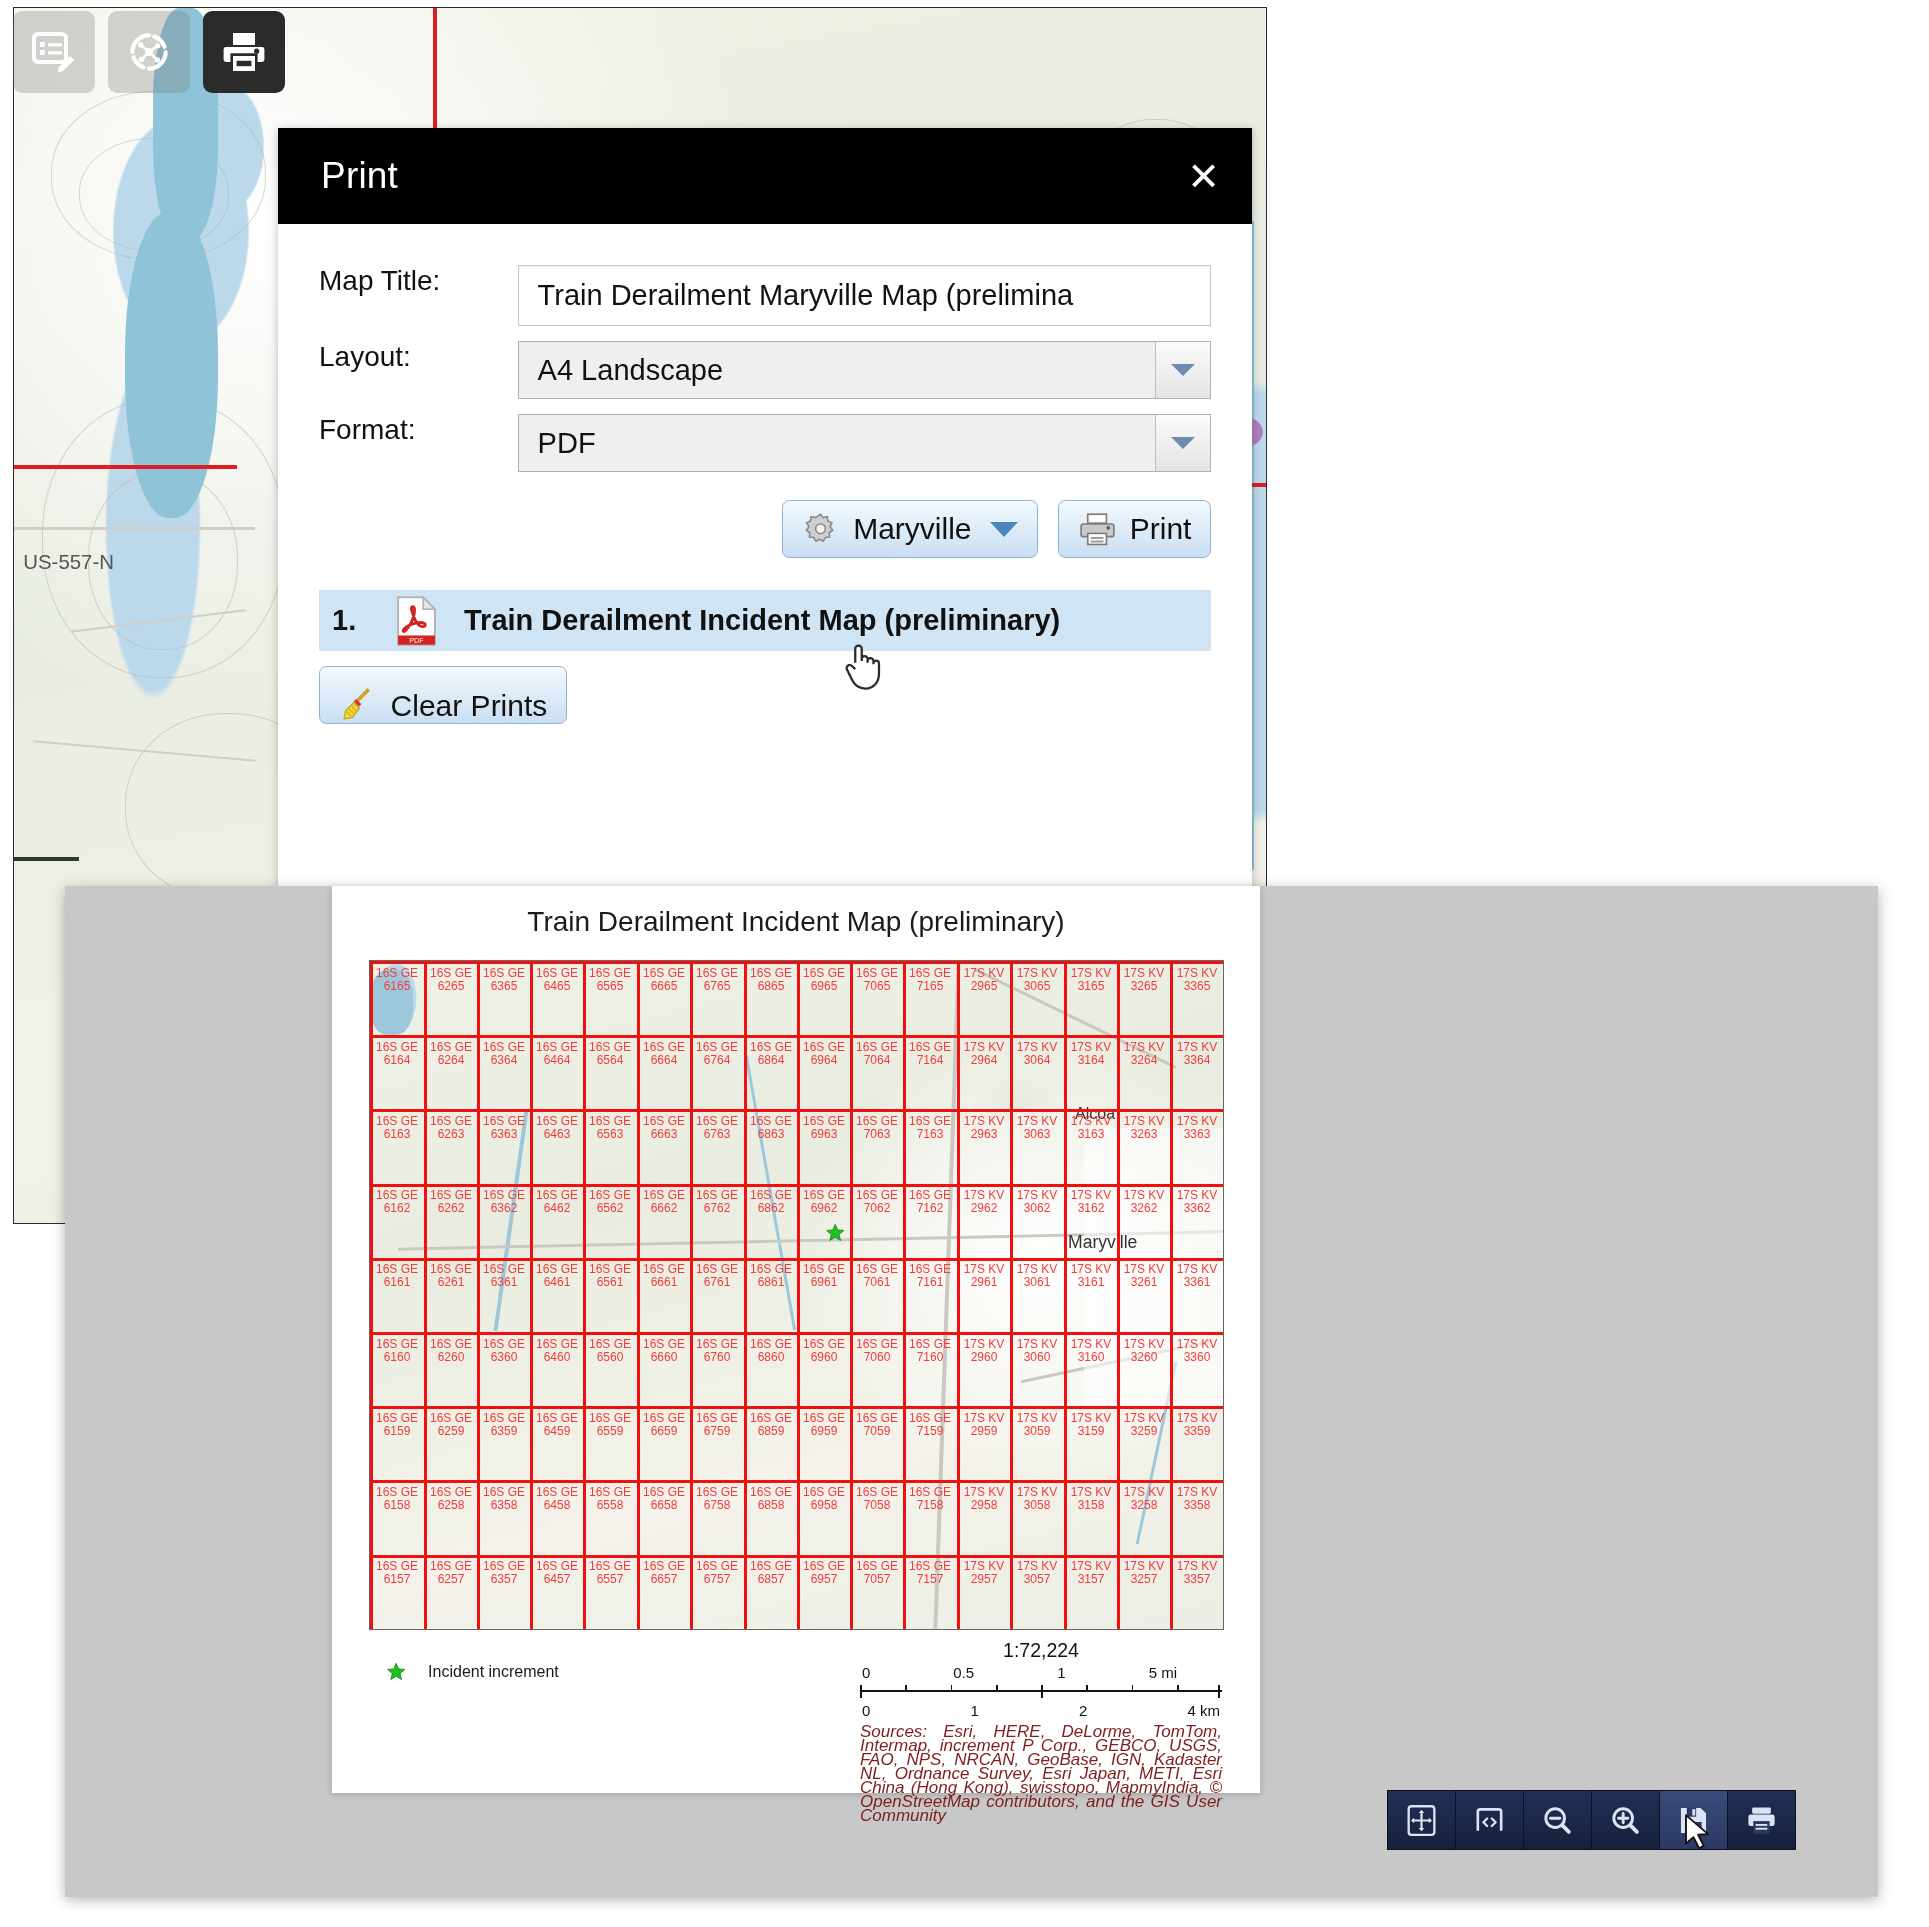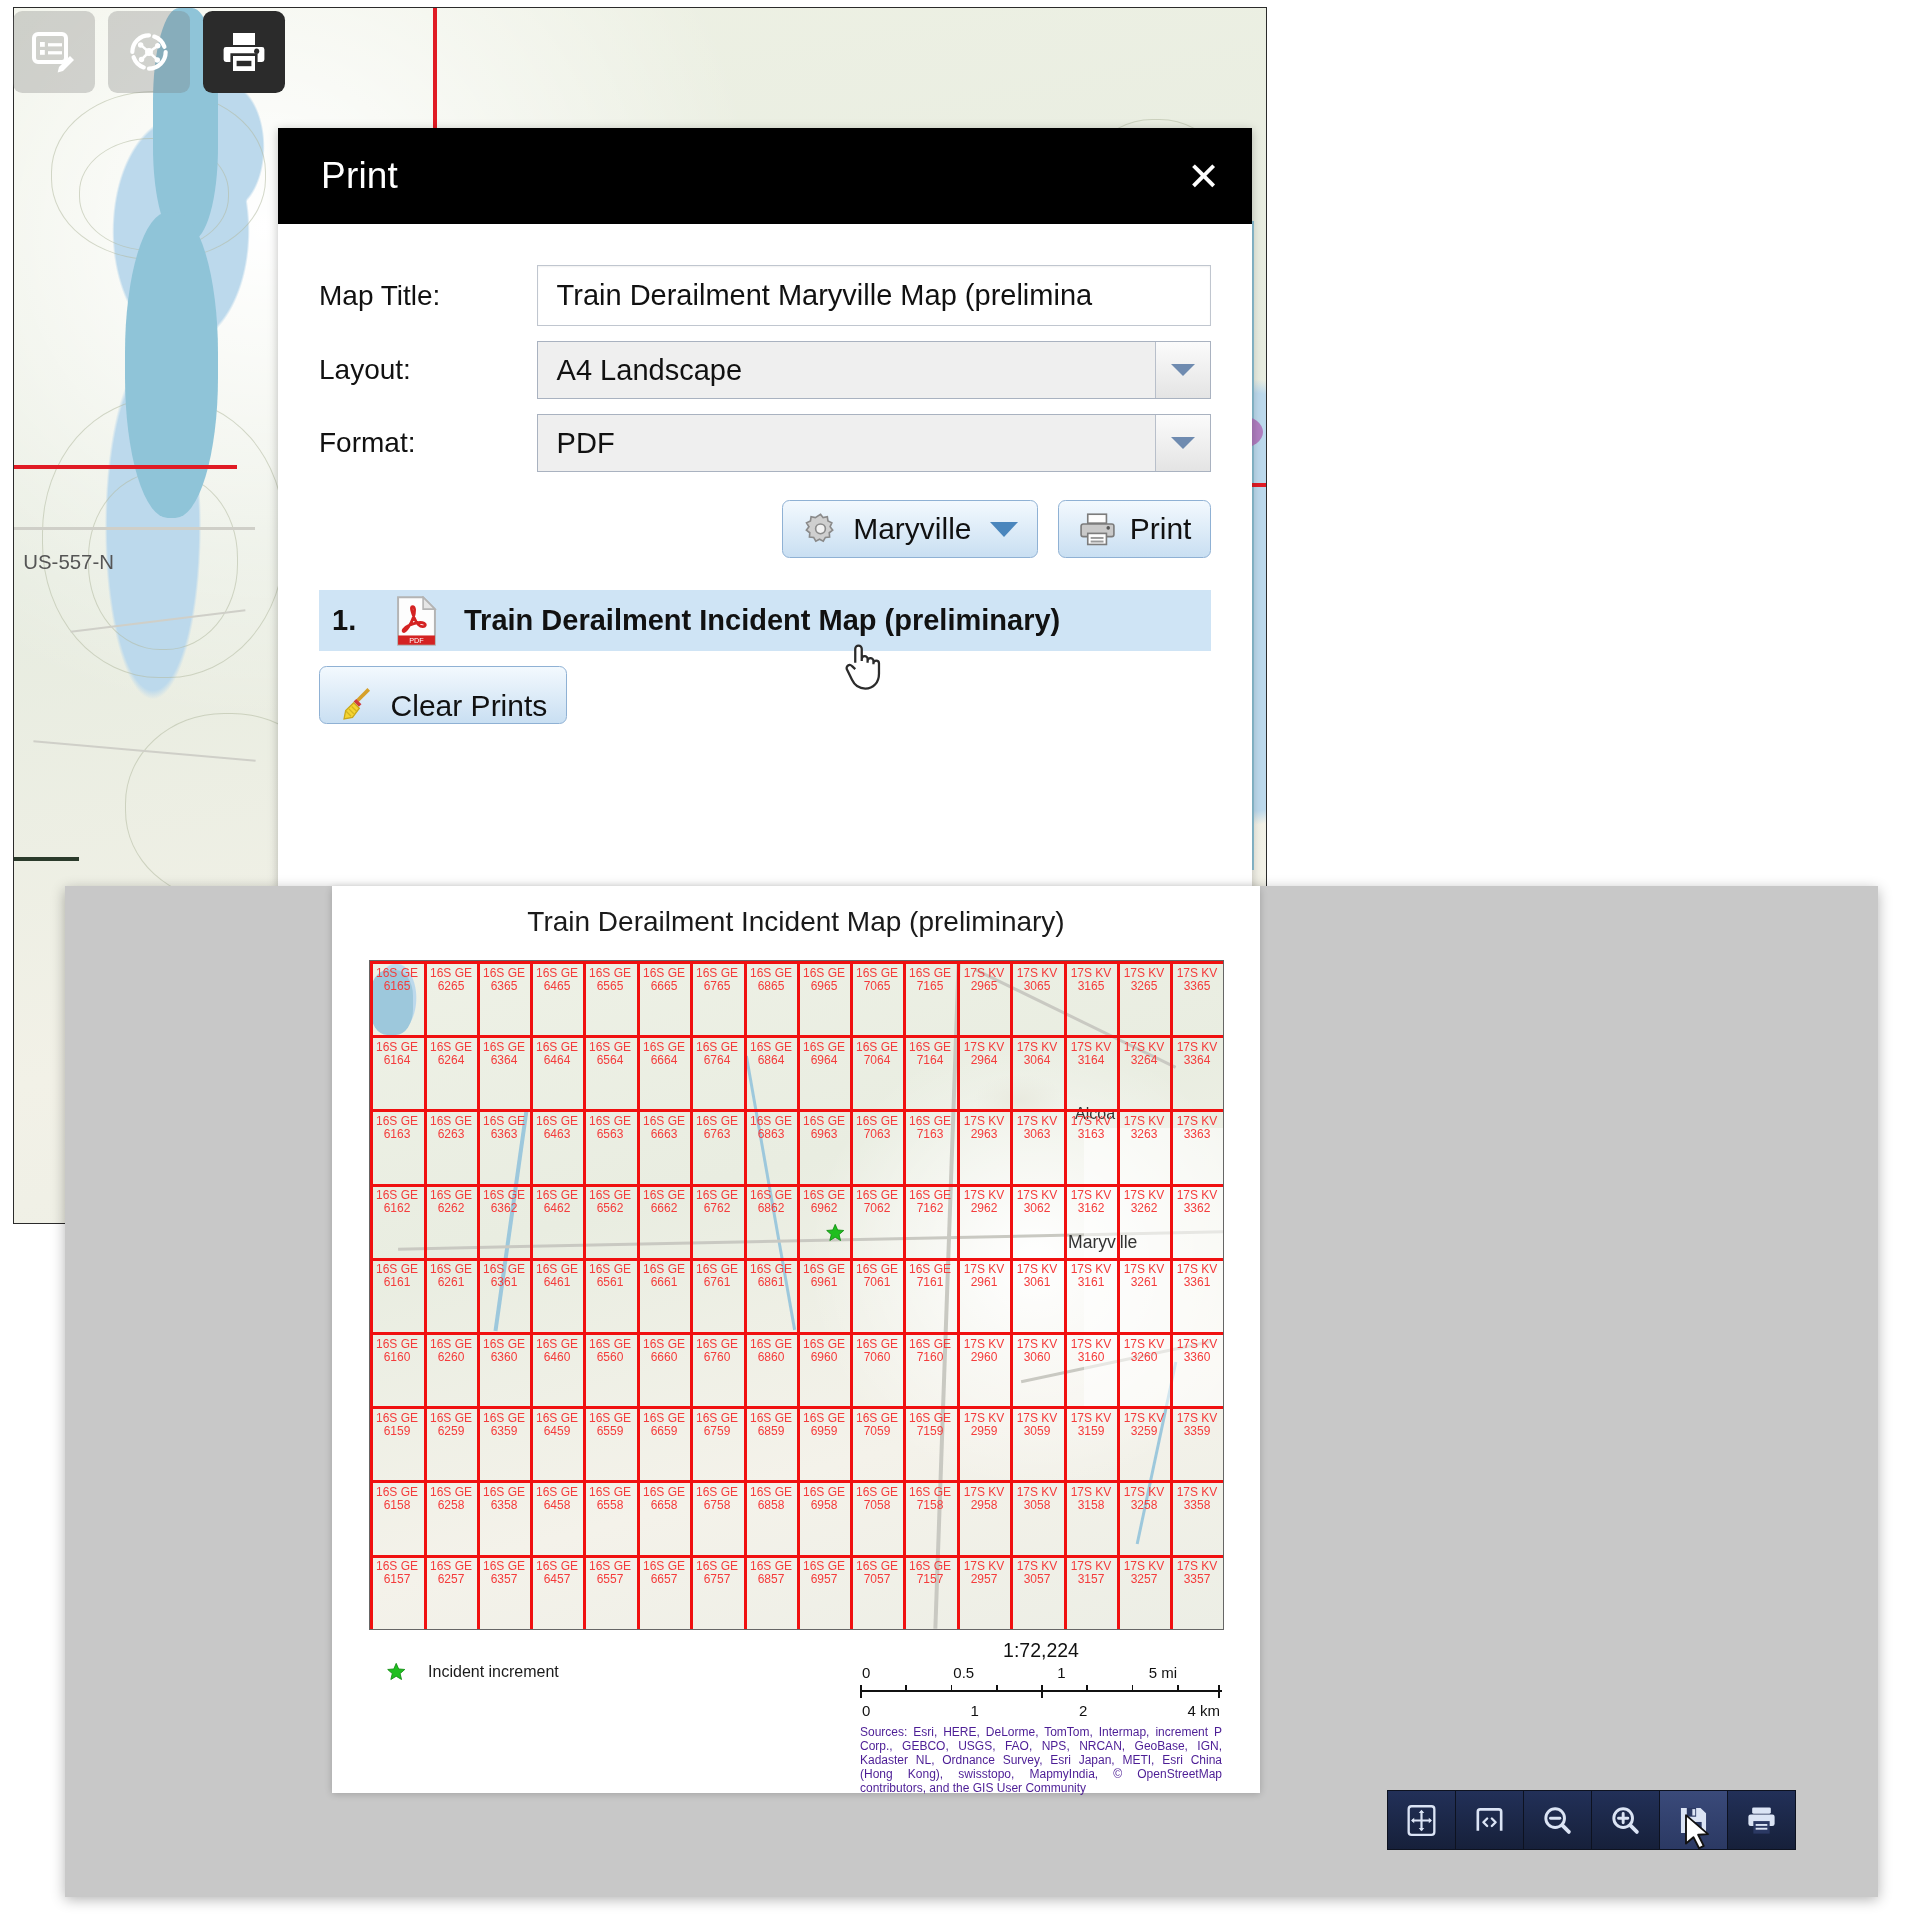--- a/index.html
+++ b/index.html
@@ -48,21 +48,21 @@
   }
   #print-titlebar{
     height:96px;background:#000000;color:#ffffff;
     display:flex;align-items:center;justify-content:space-between;
     padding:0 32px 0 43px;box-sizing:border-box;
   }
   #print-title{font-size:37px;letter-spacing:0.2px;}
   #print-close{font-size:39px;line-height:1;cursor:pointer;font-family:"DejaVu Sans",sans-serif;}
 
   #print-body{padding:41px 41px 0 41px;box-sizing:border-box;}
-  .frm-row{display:flex;align-items:center;margin-bottom:15px;gap:19px;}
+  .frm-row{display:flex;margin-bottom:15px;}
   .frm-label{width:199px;font-size:28px;color:#111;}
   .frm-input{
     flex:1;height:61px;border:0.9px solid #c0c6cf;background:#fff;
     display:flex;align-items:center;padding:0 18.6px;box-sizing:border-box;
     font-size:29px;color:#111;
     box-shadow:inset 0 0.9px 1.9px rgba(0,0,0,.06);
   }
   .frm-select{
     flex:1;height:58px;border:0.9px solid #a9b2c0;background:#efefef;
     display:flex;align-items:center;justify-content:space-between;
@@ -143,21 +143,21 @@
   #pdf-legend{display:flex;align-items:center;gap:22px;margin-top:16.7px;padding-left:16.7px;}
   #pdf-legend span{font-size:16px;color:#1a1a1a;}
 
   #scalebar-block{position:absolute;right:0;top:-5.6px;width:362px;text-align:center;}
   #scale-ratio{font-size:19.5px;color:#111;}
   .scale-labels{display:flex;justify-content:space-between;font-size:15px;color:#111;padding:1.9px 1.9px 0 1.9px;}
   .scale-rule{position:relative;height:15px;margin:1.9px 0;}
   .scale-rule .axis{position:absolute;left:0;right:0;top:6.5px;height:1.9px;background:#111;}
   .scale-rule .tick{position:absolute;top:1.9px;width:1.9px;background:#111;}
   #attribution{
-    font-size:12px;line-height:14px;color:#4c1d95;text-align:justify;margin-top:5.6px;
+    font-size:17px;line-height:14px;color:#7f1d1d;text-align:justify;margin-top:5.6px;font-style:italic;
   }
 
   
   #pdf-toolbar{
     position:absolute;left:1387px;top:1790px;height:58px;
     display:flex;background:#1b2540;border:0.9px solid #0d1220;z-index:70;
   }
   .pdf-tool{
     width:67px;height:100%;display:flex;align-items:center;justify-content:center;
     border-right:0.9px solid #0d1220;cursor:pointer;

